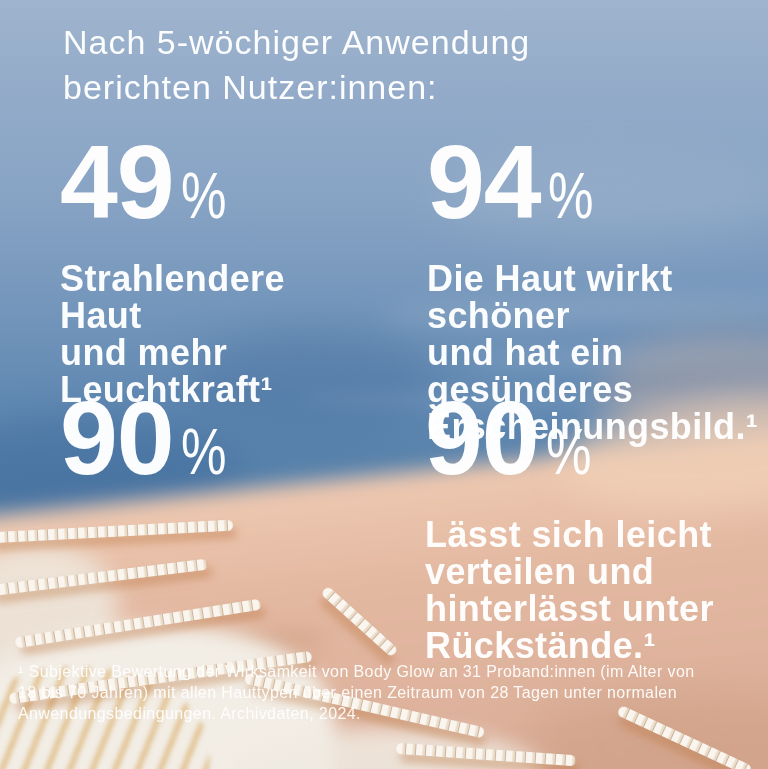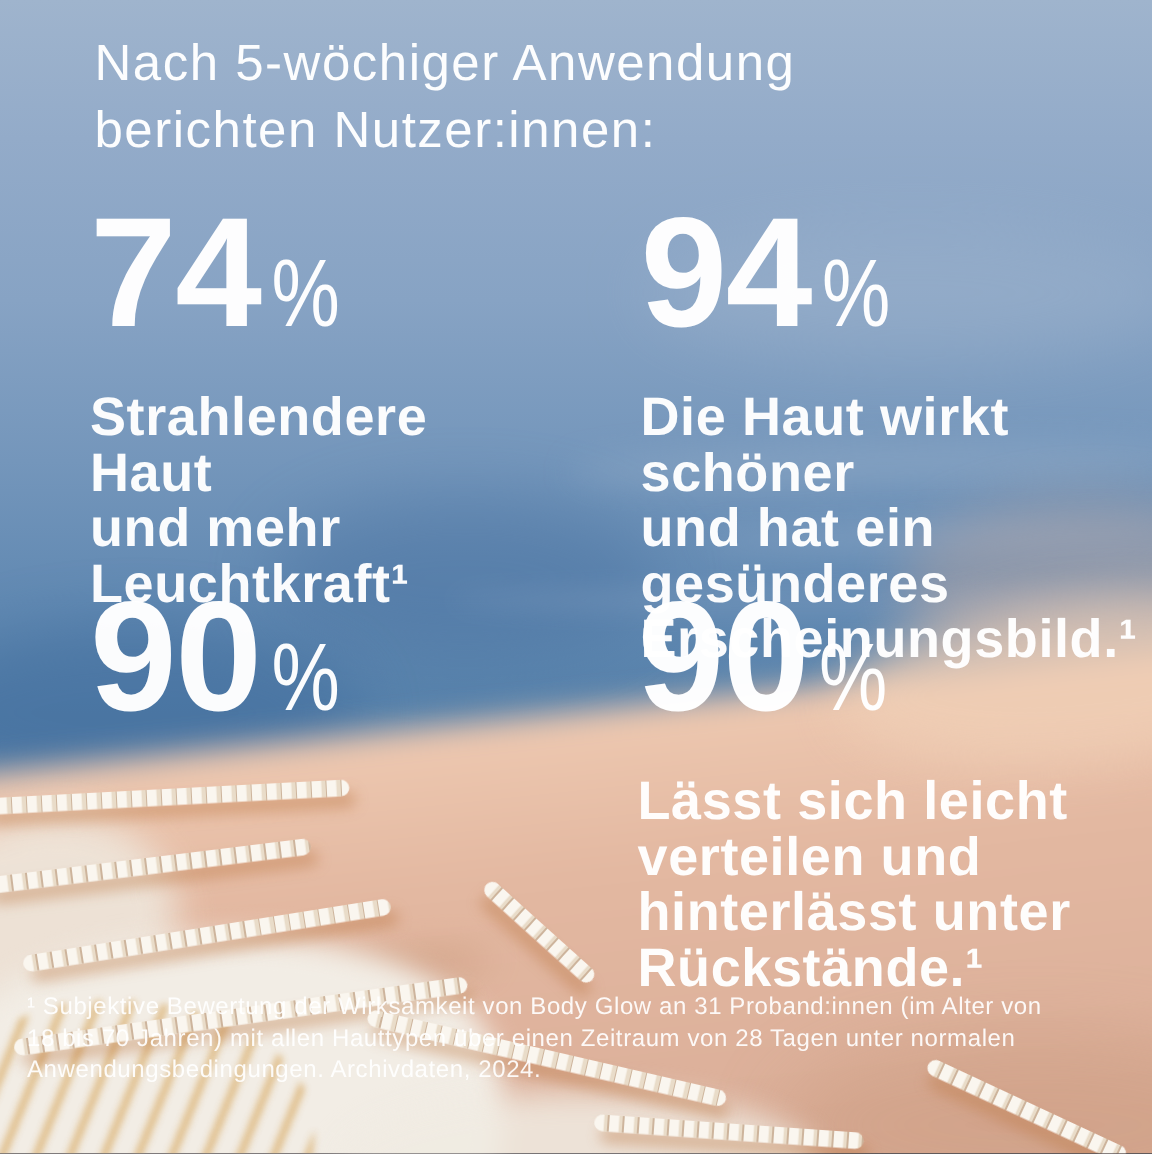--- a/index.html
+++ b/index.html
@@ -86,21 +86,21 @@
   <div class="beads b5"></div>
   <div class="beads b6"></div>
   <div class="beads b7"></div>
   <div class="beads b8"></div>
 
   <div class="content">
     <h1 class="header">Nach 5-wöchiger Anwendung
 berichten Nutzer:innen:</h1>
 
     <section class="stat s1">
-      <div class="stat-number"><span class="num">74</span><span class="pct">%</span></div>
+      <div class="stat-number"><span class="num">49</span><span class="pct">%</span></div>
       <p class="stat-caption">Strahlendere Haut
 und mehr
 Leuchtkraft¹</p>
     </section>
 
     <section class="stat s2">
       <div class="stat-number"><span class="num">94</span><span class="pct">%</span></div>
       <p class="stat-caption">Die Haut wirkt schöner
 und hat ein gesünderes
 Erscheinungsbild.¹</p>

